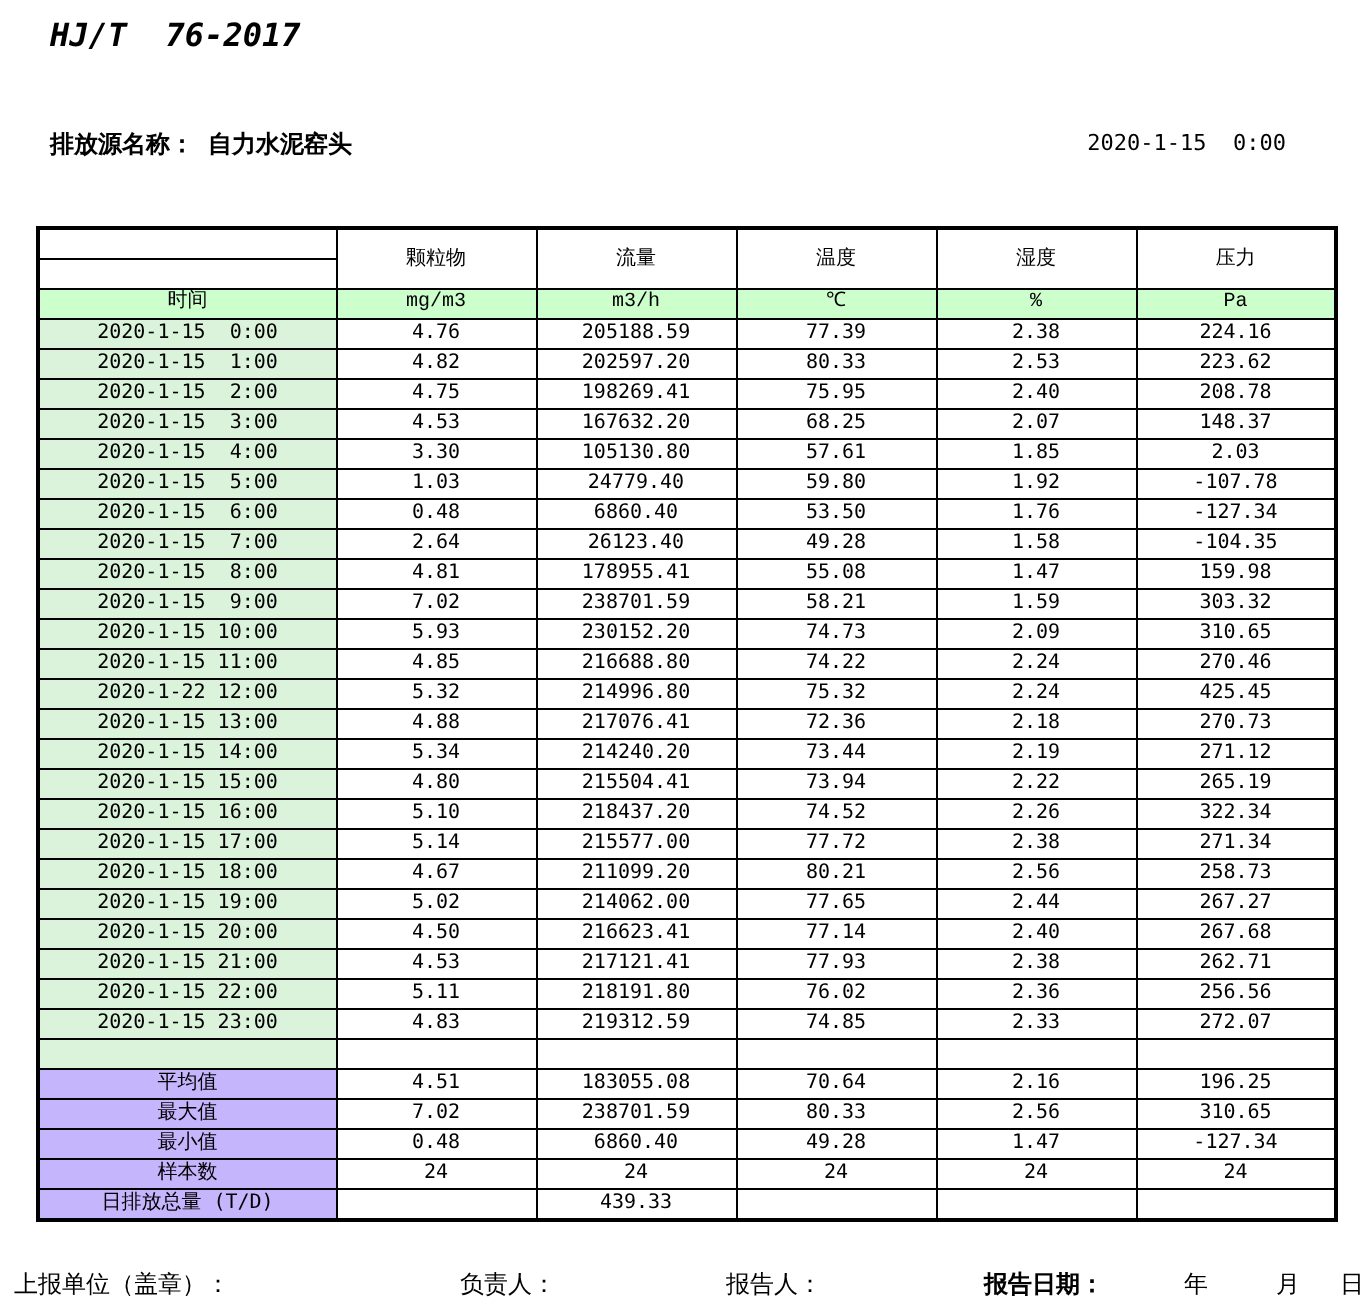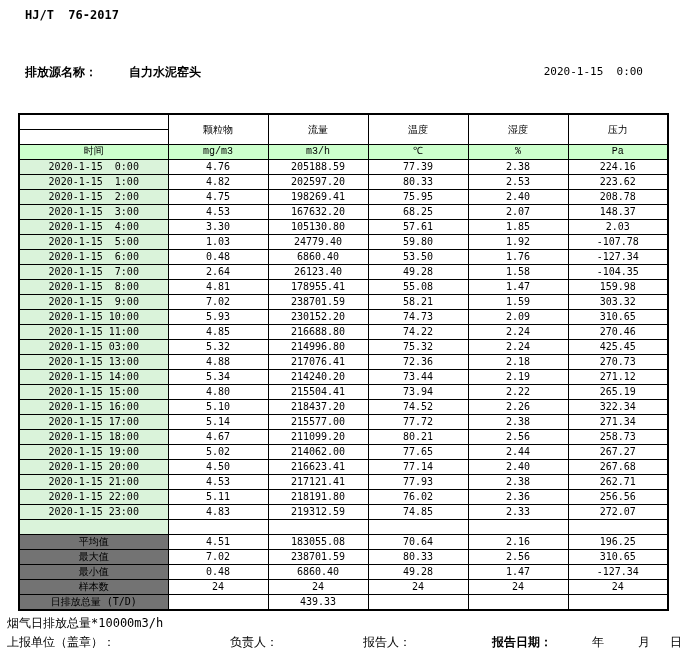--- a/index.html
+++ b/index.html
@@ -5,30 +5,31 @@
   html,body{margin:0;padding:0;}
   body{
     width:685px;height:656px;background:#ffffff;color:#000;
     font-family:"Liberation Sans","DejaVu Sans",sans-serif;
     overflow:hidden;
   }
   .page{position:relative;width:685px;height:656px;}
   .mono{font-family:"DejaVu Sans Mono",monospace;}
   .doc-code{
     position:absolute;left:25px;top:8px;
-    font-weight:bold;font-size:12px;white-space:pre;
+    font-weight:bold;font-size:16px;white-space:pre;
     font-family:"DejaVu Sans Mono",monospace;
+    font-style:italic;
   }
   .title{
     position:absolute;left:0;top:30px;width:100%;
     text-align:center;font-weight:bold;font-size:15px;letter-spacing:1px;
   }
   .source-line{position:absolute;left:25px;top:64px;width:640px;height:16px;font-size:12px;}
   .source-label,.source-name{font-weight:bold;}
-  .source-name{margin-left:32px;}
+  .source-name{margin-left:7px;}
   .report-datetime{
     position:absolute;right:22px;top:1px;font-weight:normal;font-size:11px;white-space:pre;
     font-family:"DejaVu Sans Mono",monospace;
   }
   table.report{
     position:absolute;left:18px;top:113px;
     border-collapse:collapse;table-layout:fixed;
     border:2px solid #000;
   }
   table.report td{
@@ -43,21 +44,21 @@
     font-family:"Liberation Sans","DejaVu Sans",sans-serif;
     font-size:12px;
   }
   tr.units-row td{background:#ccffcc;font-family:Liberation Mono, monospace;}
   td.time-header{
     font-family:"Liberation Sans","DejaVu Sans",sans-serif;
     font-size:11px;
   }
   td.time-cell{background:#daf3da;}
   td.summary-label{
-    background:#737373;
+    background:#c4b5fd;
     font-family:"Liberation Sans","DejaVu Sans",sans-serif;
     font-size:11px;
   }
   .note{
     position:absolute;left:7px;top:615px;font-size:12px;white-space:pre;
   }
   .sig-line{position:absolute;left:0;top:634px;width:685px;height:16px;font-size:12px;padding-left:10px;}
   .sig-line span{position:absolute;white-space:pre;}
   .lbl-unit{left:7px;}
   .lbl-resp{left:230px;}
@@ -199,21 +200,21 @@
         </tr>
         <tr>
           <td class="time-cell">2020-1-15 11:00</td>
           <td>4.85</td>
           <td>216688.80</td>
           <td>74.22</td>
           <td>2.24</td>
           <td>270.46</td>
         </tr>
         <tr>
-          <td class="time-cell">2020-1-15 03:00</td>
+          <td class="time-cell">2020-1-22 12:00</td>
           <td>5.32</td>
           <td>214996.80</td>
           <td>75.32</td>
           <td>2.24</td>
           <td>425.45</td>
         </tr>
         <tr>
           <td class="time-cell">2020-1-15 13:00</td>
           <td>4.88</td>
           <td>217076.41</td>
@@ -345,21 +346,20 @@
           <td class="summary-label">日排放总量 (T/D)</td>
           <td></td>
           <td>439.33</td>
           <td></td>
           <td></td>
           <td></td>
         </tr>
       </tbody>
   </table>
 
-  <div class="note mono">烟气日排放总量*10000m3/h</div>
 
   <div class="sig-line">
     <span class="lbl-unit">上报单位（盖章）：</span>
     <span class="lbl-resp">负责人：</span>
     <span class="lbl-reporter">报告人：</span>
     <span class="lbl-date">报告日期：</span>
     <span class="lbl-year">年</span>
     <span class="lbl-month">月</span>
     <span class="lbl-day">日</span>
   </div>

